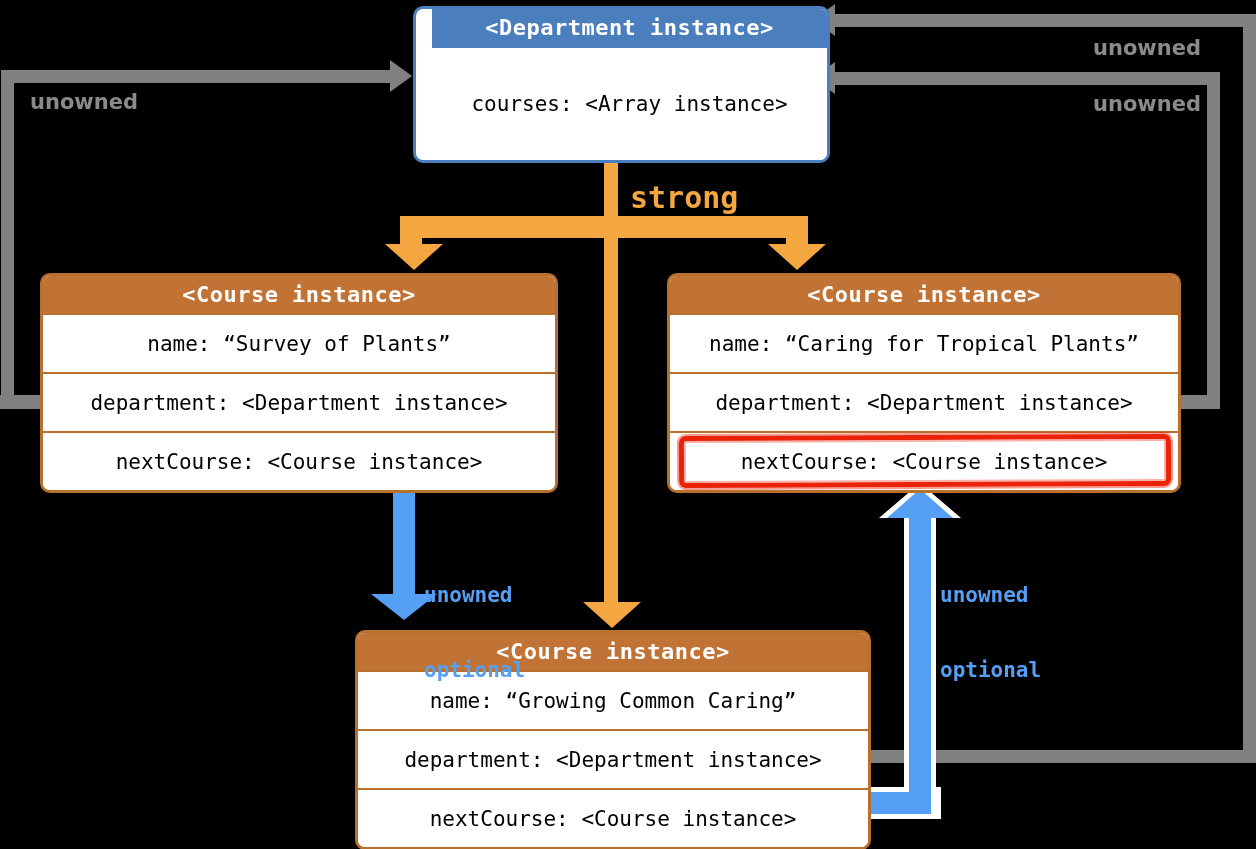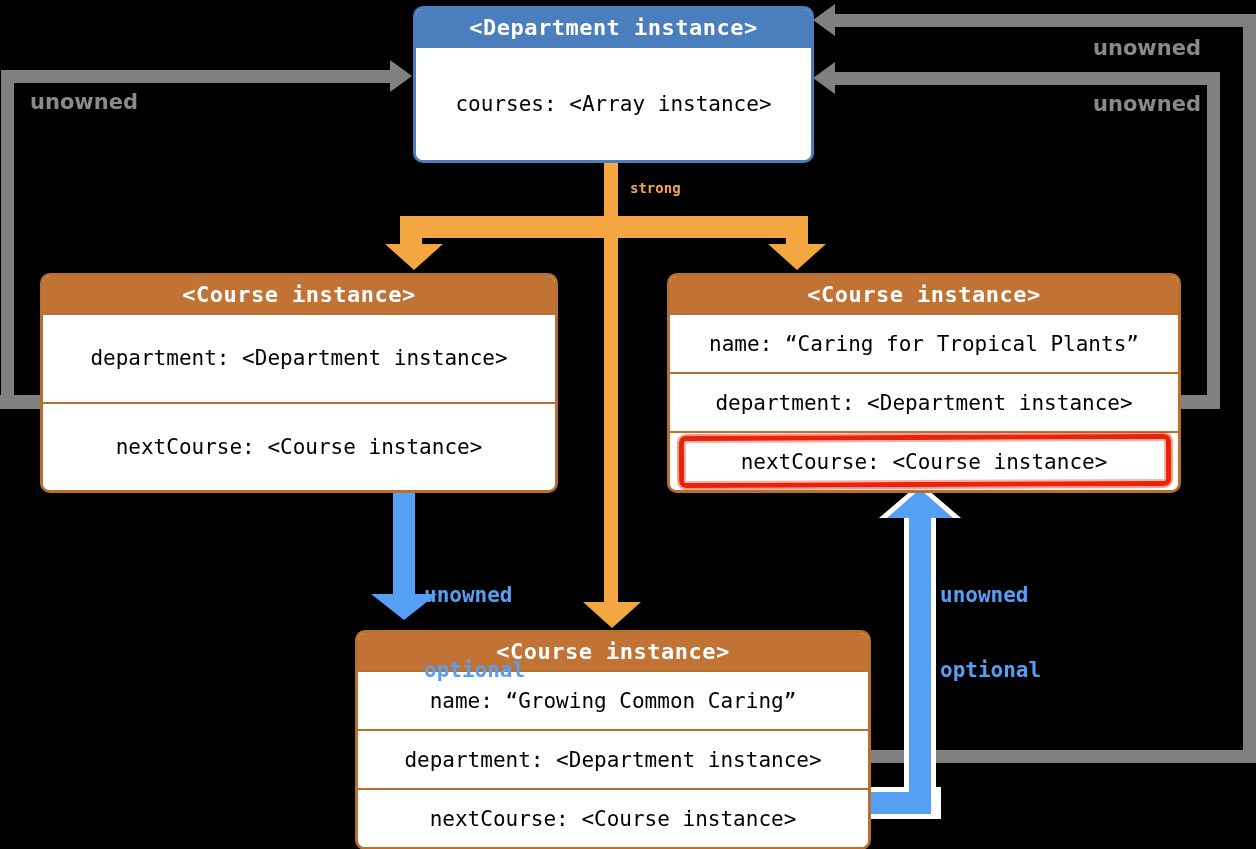--- a/index.html
+++ b/index.html
@@ -13,21 +13,21 @@
        color:#fff;font-weight:bold;font-size:22px;letter-spacing:.5px;}
   .box .row{flex:1 1 auto;display:flex;align-items:center;justify-content:center;
        background:#fff;color:#000;font-size:21px;position:relative;white-space:nowrap;}
   .box-dept{border:3px solid #4a7ebc;}
   .box-dept .hdr{background:#4a7ebc;}
   .box-dept .row{border-top:2px solid #4a7ebc;}
   .box-course{border:3px solid #b8702f;}
   .box-course .hdr{background:#c07335;}
   .box-course .row{border-top:2px solid #b8702f;}
 
-  #dept   {left:413px;top:6px;  width:395px;height:151px;}
+  #dept   {left:413px;top:6px;  width:395px;height:151px;padding-left:16px;}
   #courseL{left:40px; top:273px;width:512px;height:214px;}
   #courseR{left:667px;top:273px;width:508px;height:214px;}
   #courseB{left:355px;top:630px;width:510px;height:214px;}
 
   
   .crayon{position:absolute;left:9px;right:7px;top:2px;bottom:3px;
           border:5px solid #ea2208;border-radius:7px;
           box-shadow:0 0 0 2px rgba(234,34,8,.45), inset 0 0 0 2px rgba(234,34,8,.35);
           transform:rotate(-.25deg);pointer-events:none;}
 
@@ -51,21 +51,21 @@
   .tri-down-blue{border-left:33px solid transparent;border-right:33px solid transparent;
                  border-top:26px solid #55a0f5;z-index:20;}
   .tri-up-white{border-left:41px solid transparent;border-right:41px solid transparent;
                 border-bottom:35px solid #fff;z-index:15;}
   .tri-up-blue {border-left:33px solid transparent;border-right:33px solid transparent;
                 border-bottom:29px solid #55a0f5;z-index:20;}
 
   
   .lbl{position:absolute;font-weight:bold;white-space:pre;z-index:40;}
   .lbl-gray{color:#8a8a8a;font-family:"DejaVu Sans",sans-serif;font-size:21px;}
-  .lbl-orange{color:#f4a641;font-size:14px;}
+  .lbl-orange{color:#f4a641;font-size:30px;}
   .lbl-blue{color:#55a0f5;font-size:21px;line-height:25px;}
 </style>
 </head>
 <body>
 
 <div id="canvas">
 
   <div>
     <div class="seg gray" style="left:0px;top:395px;width:41px;height:14px;"></div>
     <div class="seg gray" style="left:1px;top:70px;width:13px;height:339px;"></div>
@@ -124,20 +124,21 @@
     <div>optional</div>
   </div>
 
   <div id="dept" class="box box-dept">
     <div class="hdr">&lt;Department instance&gt;</div>
     <div class="row">courses: &lt;Array instance&gt;</div>
   </div>
 
   <div id="courseL" class="box box-course">
     <div class="hdr">&lt;Course instance&gt;</div>
+    <div class="row">name: “Survey of Plants”</div>
     <div class="row">department: &lt;Department instance&gt;</div>
     <div class="row">nextCourse: &lt;Course instance&gt;</div>
   </div>
 
   <div id="courseR" class="box box-course">
     <div class="hdr">&lt;Course instance&gt;</div>
     <div class="row">name: “Caring for Tropical Plants”</div>
     <div class="row">department: &lt;Department instance&gt;</div>
     <div class="row">
       <span>nextCourse: &lt;Course instance&gt;</span>

